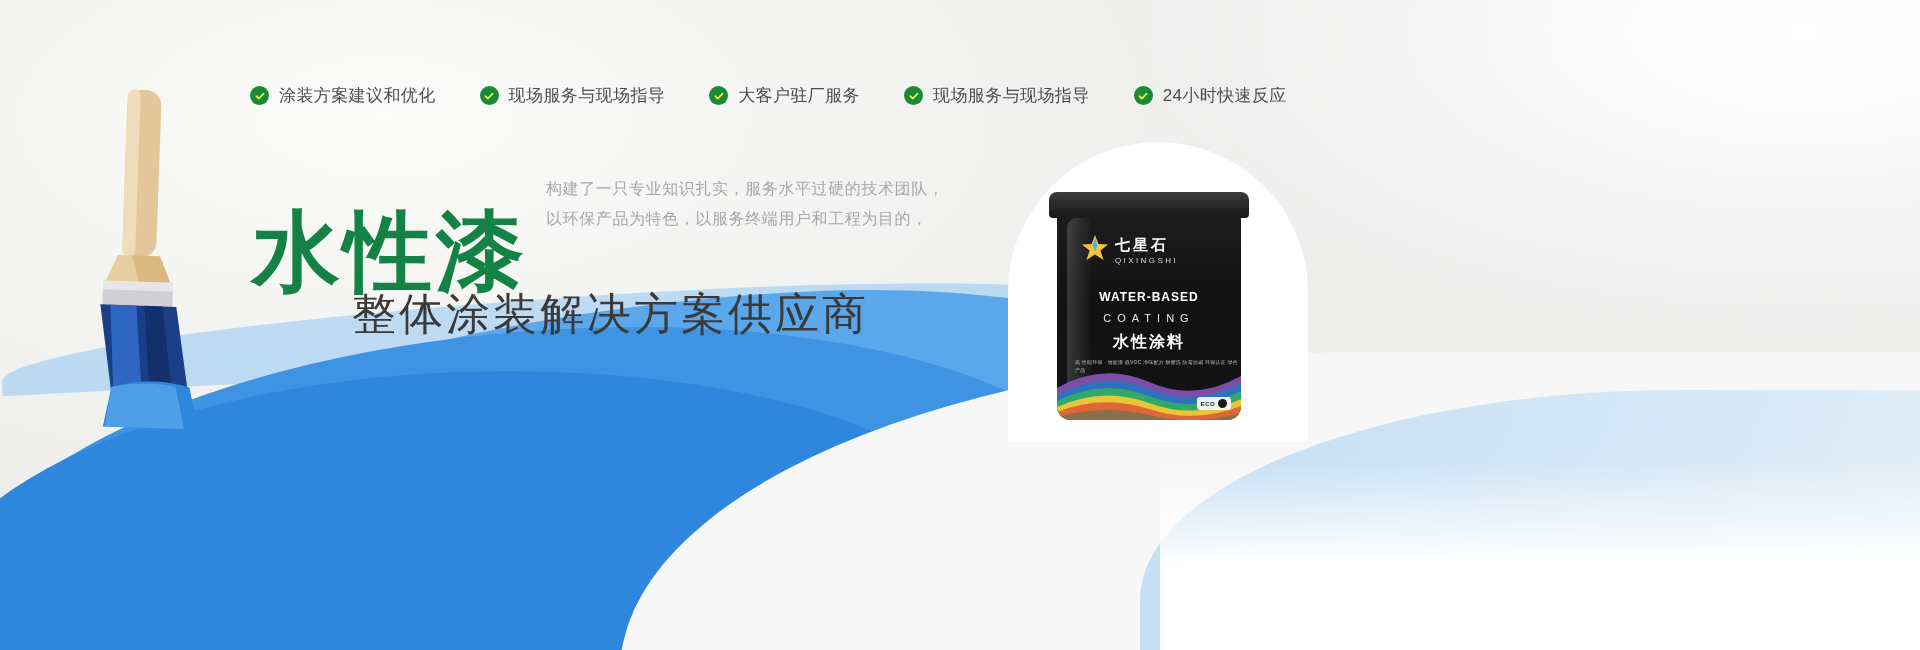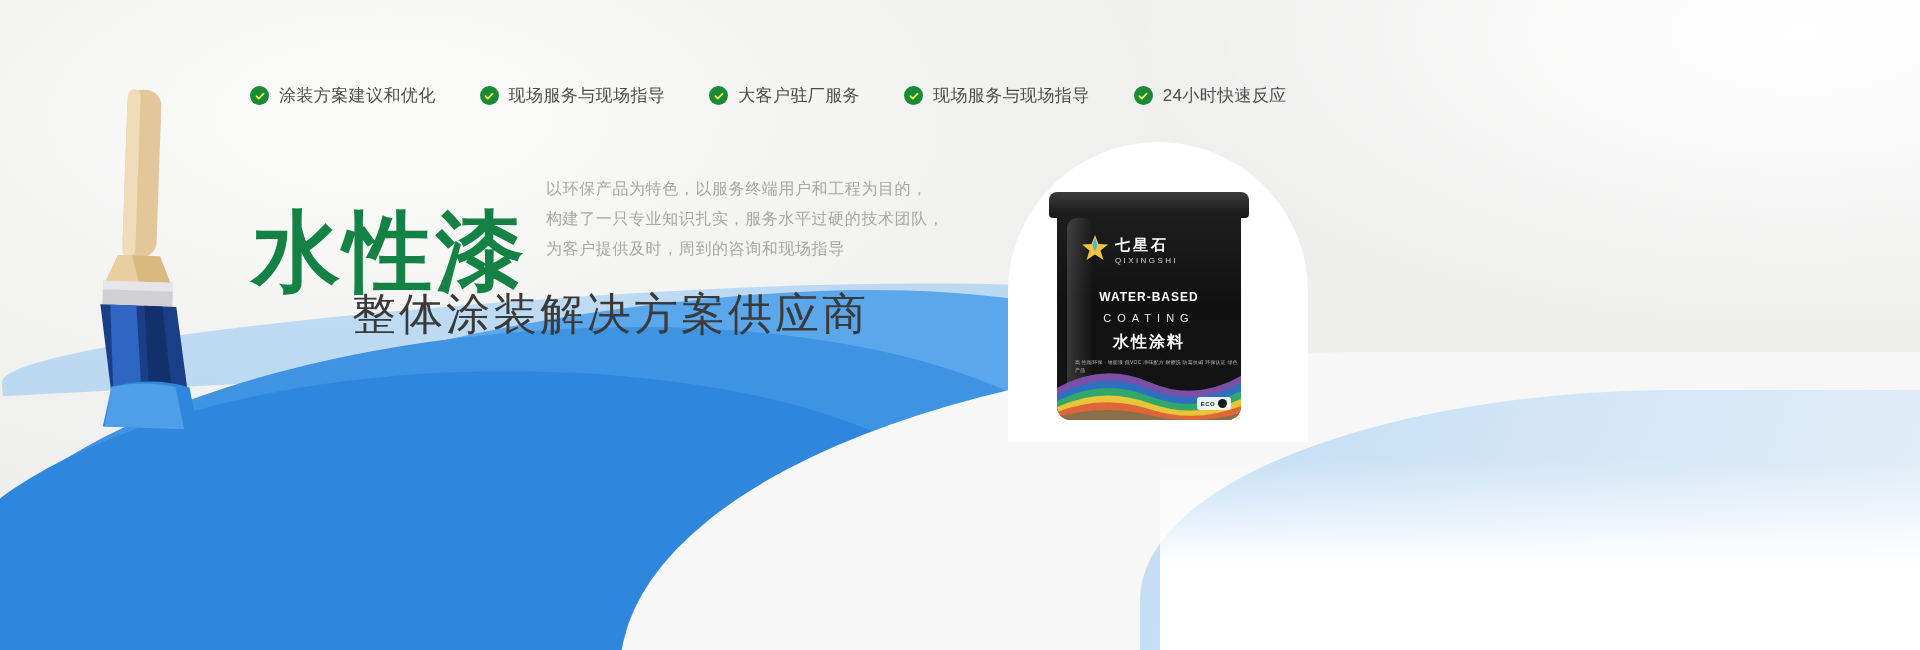--- a/index.html
+++ b/index.html
@@ -220,23 +220,22 @@
             <path d="M2.4 6.2 L4.8 8.6 L9.6 3.6" stroke="#e8f24b" stroke-width="1.7" fill="none" stroke-linecap="round" stroke-linejoin="round"></path>
           </svg>
       </span>
       <span class="feature-label">24小时快速反应</span>
     </div>
   </div>
 
   <div class="headline-row">
     <div class="headline-main">水性漆</div>
     <div class="desc">
+      <div class="desc-line">构建了一只专业知识扎实，服务水平过硬的技术团队，</div>
       <div class="desc-line">以环保产品为特色，以服务终端用户和工程为目的，</div>
-      <div class="desc-line">构建了一只专业知识扎实，服务水平过硬的技术团队，</div>
-      <div class="desc-line">为客户提供及时，周到的咨询和现场指导</div>
     </div>
   </div>
 
   <div class="subhead">整体涂装解决方案供应商</div>
 
   <div class="product-card"></div>
   <div class="product-card-base"></div>
 
   <div class="bucket">
     <div class="bucket-lid"></div>

